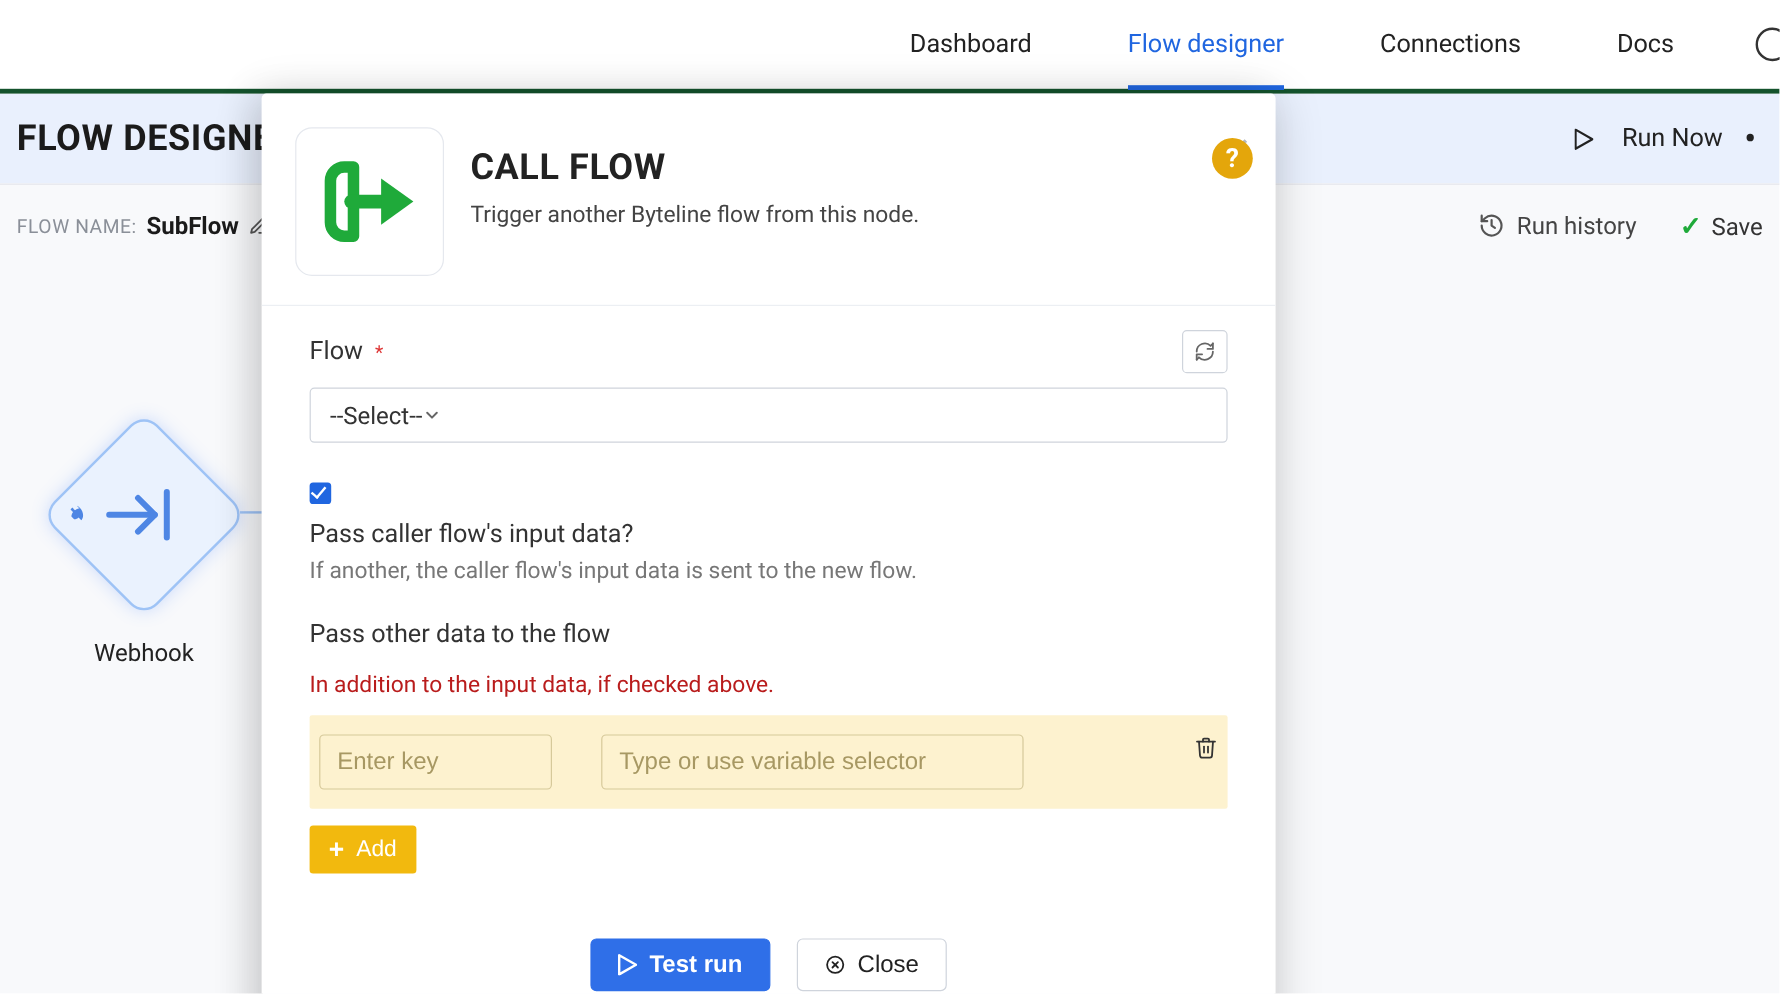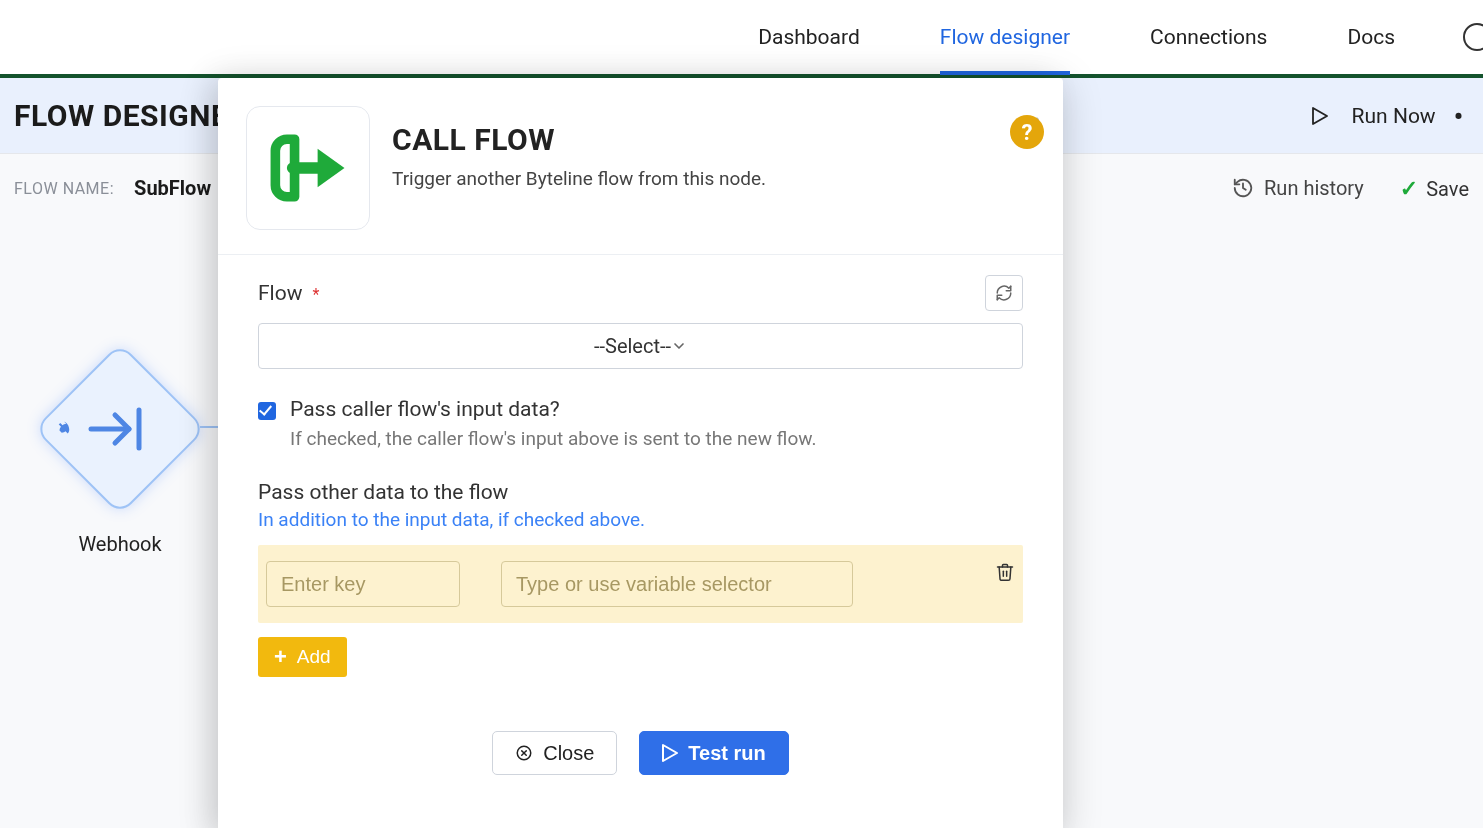--- a/index.html
+++ b/index.html
@@ -97,21 +97,21 @@
       position: relative;
       height: calc(828px - 78px - 75px);
       border-top: 1px solid #e5e7eb;
     }
     .flow-name-row {
       position: absolute;
       top: 22px;
       left: 14px;
       display: flex;
       align-items: center;
-      gap: 20px;
+      gap: 8px;
       font-size: 19px;
     }
     .flow-name-row .label {
       color: #8a8f98;
       letter-spacing: 0.5px;
       font-size: 16px;
     }
     .flow-name-row .val {
       font-weight: 700;
       color: #1b1b1b;
@@ -276,32 +276,32 @@
       border-radius: 4px;
       display:flex; align-items:center; justify-content:center;
       cursor:pointer;
       color:#666;
     }
     .select {
       margin-top: 12px;
       border: 1px solid #cfd4dc;
       border-radius: 4px;
       height: 46px;
-      display:flex; align-items:center; justify-content:center;
+      display:flex; align-items:center; justify-content:flex-start;
       padding: 0 16px;
       font-size: 20px;
       color: #333;
       cursor:pointer;
     }
     .select .chev {
       color:#666;
     }
     .checkbox-row {
       margin-top: 28px;
-      display:flex; align-items:flex-start; gap: 14px;
+      display:flex; align-items:flex-start; gap: 14px; flex-direction: column;
     }
     .checkbox {
       width: 18px; height: 18px;
       background: #2066e0;
       border-radius: 3px;
       position: relative;
       flex-shrink:0;
       margin-top: 5px;
       cursor:pointer;
     }
@@ -318,21 +318,21 @@
       font-size: 21px; color:#333;
     }
     .checkbox-text .help {
       font-size: 19px; color:#777; margin-top: 6px;
     }
     .section-heading {
       margin-top: 30px;
       font-size: 21px; color:#333;
     }
     .section-help {
-      font-size: 19px; color:#3b82f6; margin-top: 4px;
+      font-size: 19px; color:#b91c1c; margin-top: 18px;
     }
     .kv-row {
       margin-top: 14px;
       background: #fdf2cf;
       border-radius: 2px;
       padding: 16px 8px;
       display:flex; align-items:flex-start; gap: 41px;
     }
     .kv-input {
       border: 1px solid #d6c99a;
@@ -512,21 +512,21 @@
         <svg width="16" height="16" viewBox="0 0 24 24" fill="none" stroke="#666" stroke-width="2.5" stroke-linecap="round" stroke-linejoin="round">
             <polyline points="6 9 12 15 18 9"></polyline>
           </svg>
       </span>
     </div>
 
     <div class="checkbox-row">
       <div class="checkbox"></div>
       <div class="checkbox-text">
         <div class="main">Pass caller flow's input data?</div>
-        <div class="help">If checked, the caller flow's input above is sent to the new flow.</div>
+        <div class="help">If another, the caller flow's input data is sent to the new flow.</div>
       </div>
     </div>
 
     <div class="section-heading">Pass other data to the flow</div>
     <div class="section-help">In addition to the input data, if checked above.</div>
 
     <div class="kv-row">
       <input class="kv-input key" placeholder="Enter key" style="">
       <input class="kv-input val" placeholder="Type or use variable selector" style="">
       <span class="trash">
@@ -541,33 +541,33 @@
         </span>
       </span>
     </div>
 
     <button class="add-btn">
       <span class="plus">+</span>
       <span>Add</span>
     </button>
 
     <div class="modal-footer">
+      <button class="btn primary">
+        <span class="play-outline-w">
+          <svg width="16" height="18" viewBox="0 0 16 18">
+              <polygon points="1,1 15,9 1,17" fill="none" stroke="#fff" stroke-width="2" stroke-linejoin="round"></polygon>
+            </svg>
+        </span>
+        <span>Test run</span>
+      </button>
       <button class="btn secondary">
         <span>
           <svg width="18" height="18" viewBox="0 0 24 24" fill="none" stroke="#222" stroke-width="2" stroke-linecap="round" stroke-linejoin="round">
               <circle cx="12" cy="12" r="9"></circle>
               <line x1="9" y1="9" x2="15" y2="15"></line>
               <line x1="15" y1="9" x2="9" y2="15"></line>
             </svg>
         </span>
         <span>Close</span>
       </button>
-      <button class="btn primary">
-        <span class="play-outline-w">
-          <svg width="16" height="18" viewBox="0 0 16 18">
-              <polygon points="1,1 15,9 1,17" fill="none" stroke="#fff" stroke-width="2" stroke-linejoin="round"></polygon>
-            </svg>
-        </span>
-        <span>Test run</span>
-      </button>
     </div>
   </div>
 </div>
 
 </body></html>

